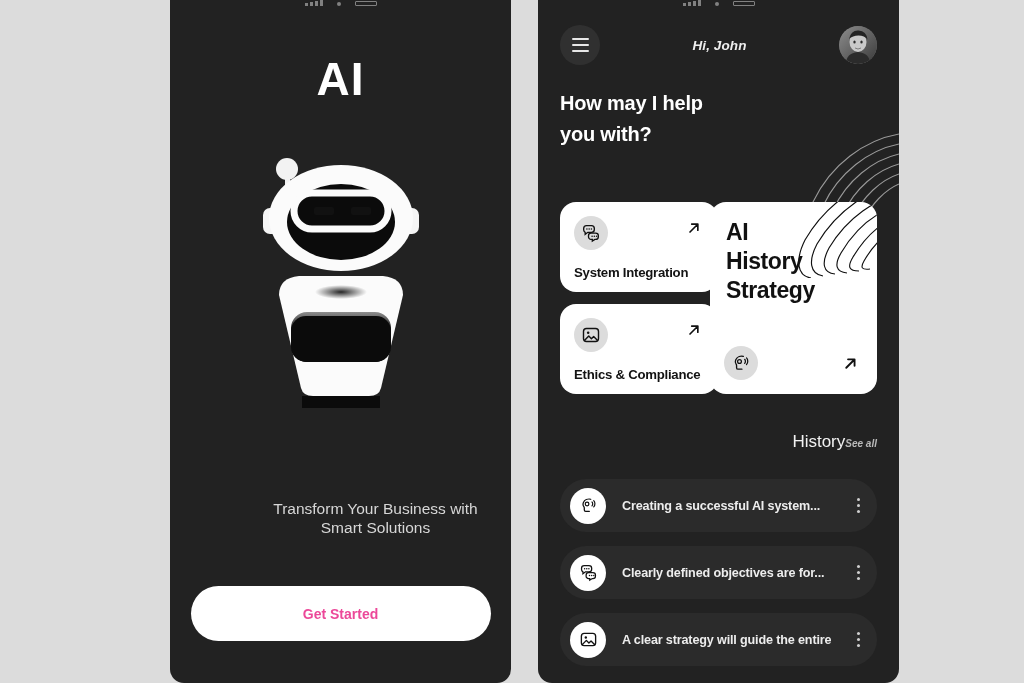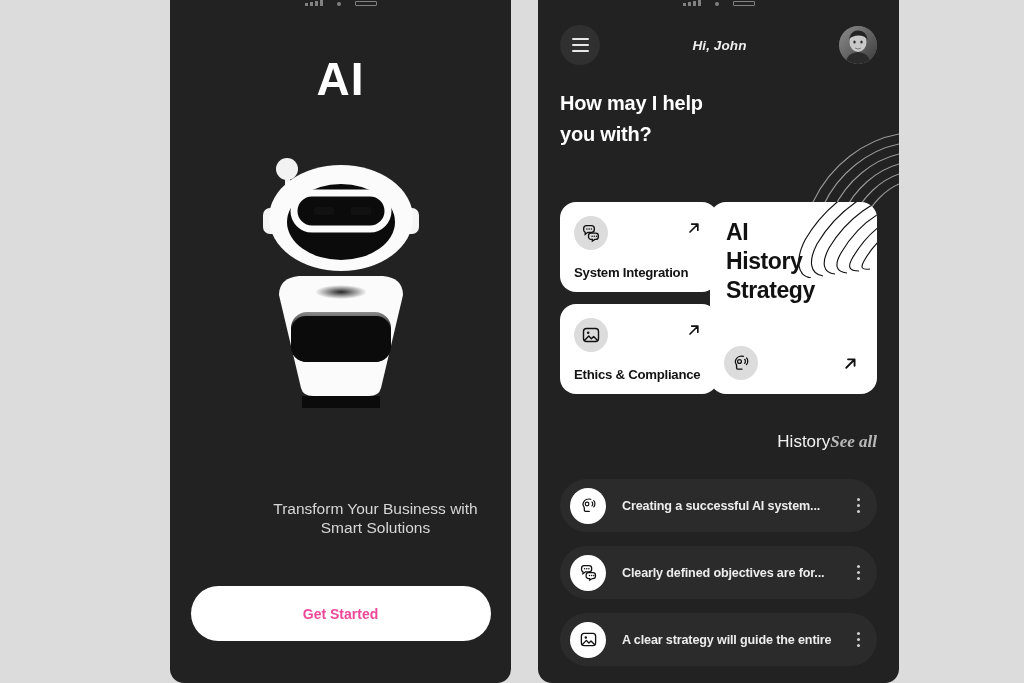--- a/index.html
+++ b/index.html
@@ -124,21 +124,21 @@
     line-height:29px; letter-spacing:-.4px;
   }
   .big-contours { position:absolute; top:-34px; right:-30px; width:150px; height:110px; }
 
   
   .hist-head {
     position:absolute; top:432px; left:28px; right:22px;
     display:flex; align-items:baseline; justify-content:flex-end;
   }
   .hist-title { color:#f2f2f2; font-size:17px; font-weight:400; }
-  .see-all { color:#b9b9b9; font-size:17px; font-weight:700; font-style:italic; cursor:pointer;font-family:Liberation Serif, serif; }
+  .see-all { color:#b9b9b9; font-size:10px; font-weight:700; font-style:italic; cursor:pointer; }
 
   .hist-list { position:absolute; top:479px; left:22px; right:22px; }
   .hist-item {
     display:flex; align-items:center; gap:16px;
     height:53px; background:#2b2b2b; border-radius:27px;
     padding:0 8px 0 10px; margin-bottom:14px; cursor:pointer;
   }
   .hist-ic {
     width:36px; height:36px; border-radius:50%; background:#ffffff;
     display:flex; align-items:center; justify-content:center; flex:0 0 36px;

